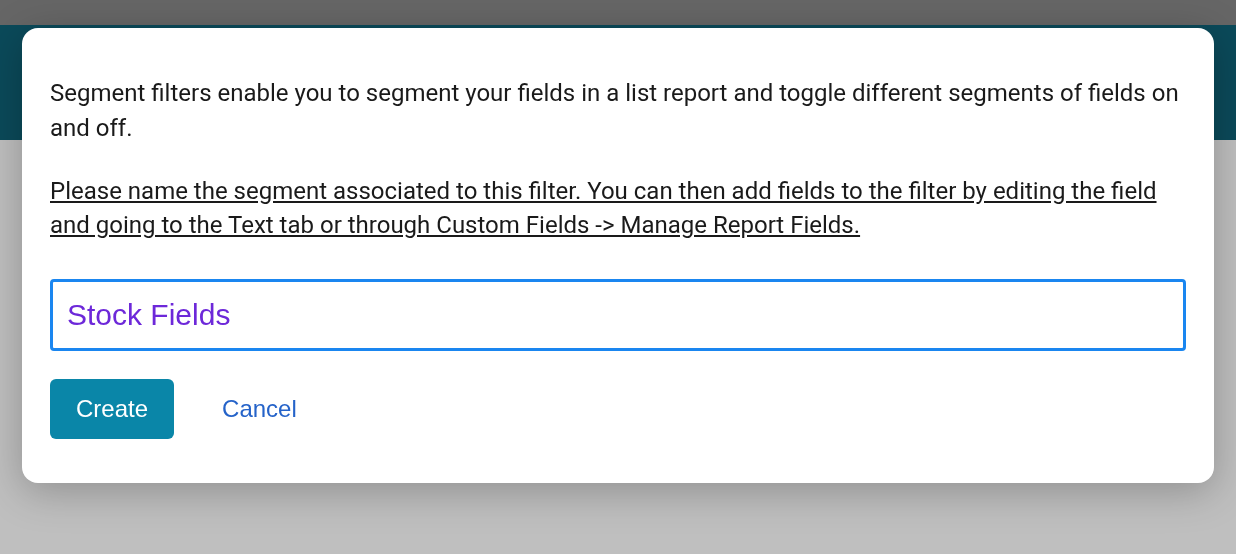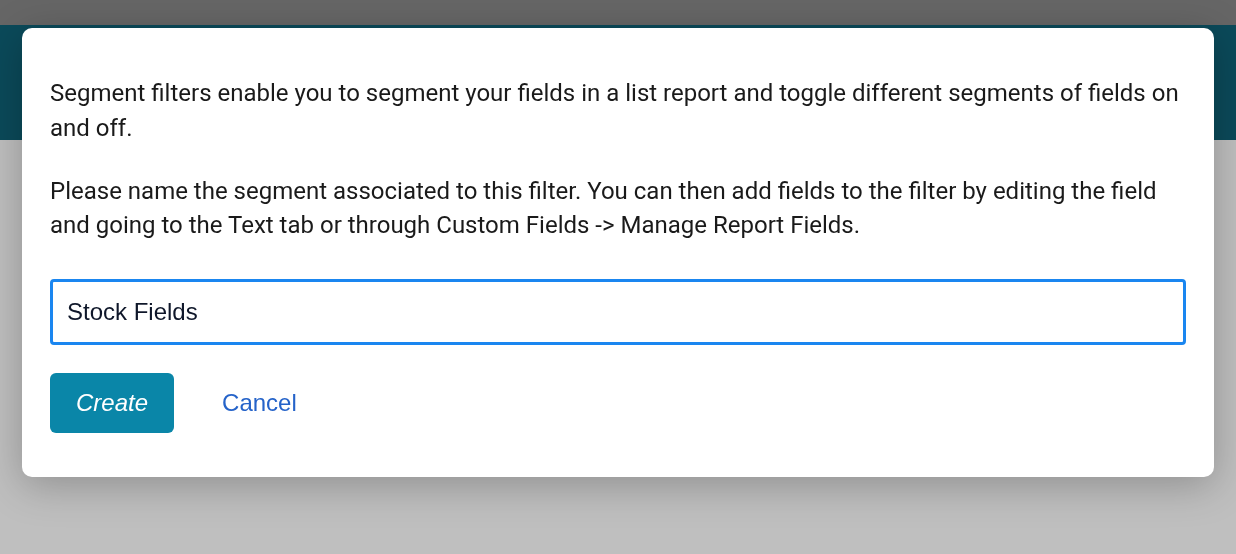--- a/index.html
+++ b/index.html
@@ -35,58 +35,58 @@
       position: absolute;
       inset: 0;
       background: rgba(0,0,0,0.25);
     }
     .modal {
       position: absolute;
       top: 28px;
       left: 22px;
       right: 22px;
       background: #fff;
-      border-radius: 10px;
+      border-radius: 16px;
       padding: 48px 28px 44px 28px;
       box-shadow: 0 8px 40px rgba(0,0,0,0.25);
     }
     .modal p {
       font-size: 24px;
       line-height: 1.45;
       color: #1a1a1a;
       margin-bottom: 28px;
     }
     .modal p:last-of-type {
       margin-bottom: 36px;
+      text-decoration: underline;
     }
     .name-input {
       width: 100%;
       padding: 16px 14px;
-      font-size: 24px;
+      font-size: 30px;
       border: 3px solid #1a86f0;
       border-radius: 4px;
       outline: none;
-      color: #0f172a;
+      color: #6d28d9;
       margin-bottom: 28px;
     }
     .actions {
       display: flex;
       align-items: center;
       gap: 36px;
     }
     .btn-primary {
       background: #0a86a8;
       color: #fff;
       border: none;
       border-radius: 6px;
       padding: 16px 26px;
       font-size: 24px;
       font-weight: 400;
       cursor: pointer;
-      font-style: italic;
     }
     .btn-link {
       background: none;
       border: none;
       color: #2563c9;
       font-size: 24px;
       cursor: pointer;
       padding: 0;
       margin-left: 12px;
     }

